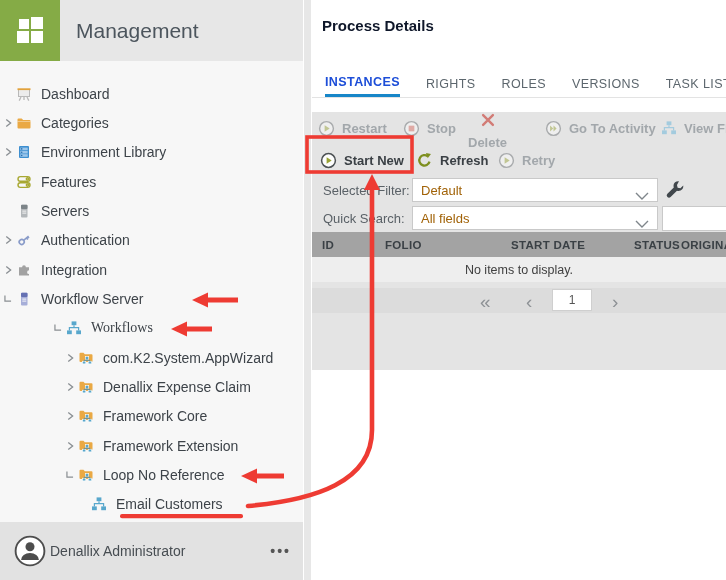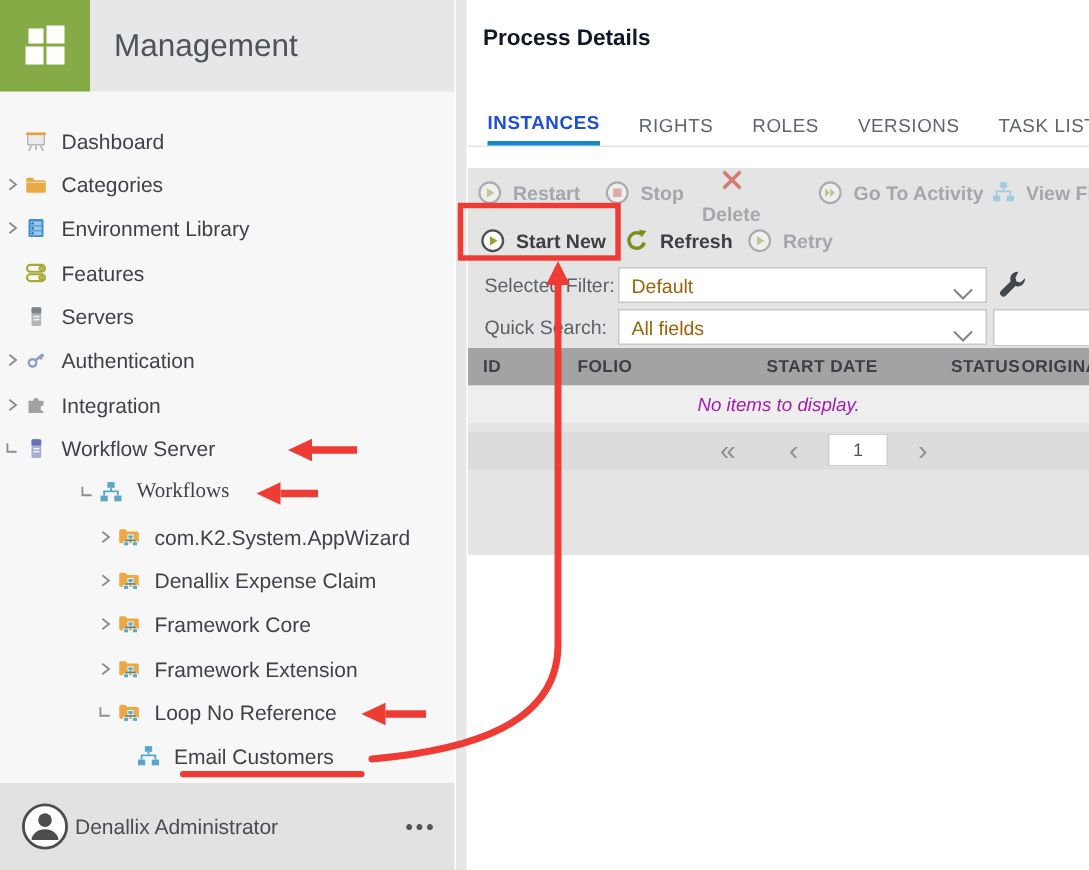--- a/index.html
+++ b/index.html
@@ -64,21 +64,21 @@
   .wrench-btn{position:absolute;left:352px;top:3px;width:22px;height:22px;cursor:pointer;}
   .qs-input{position:absolute;left:350px;top:2px;width:80px;height:25px;background:#fff;
             border:1px solid #c9c9c9;font-size:13px;padding:0 6px;font-family:"Liberation Sans",sans-serif;}
 
   .grid-head{position:absolute;left:0;top:120px;width:414px;height:25px;background:#a3a3a3;}
   .grid-head span{position:absolute;top:50%;transform:translateY(-50%);
                   font-size:11.5px;font-weight:bold;color:#3a4045;letter-spacing:.3px;white-space:nowrap;}
   .c-id{left:10px;} .c-folio{left:73px;} .c-start{left:199px;} .c-status{left:322px;} .c-orig{left:369px;}
   .grid-empty{position:absolute;left:0;top:145px;width:414px;height:25px;background:#eeeeee;
               display:flex;align-items:center;justify-content:center;
-              font-size:12.5px;font-style:italic;color:#a21caf;}
+              font-size:12.5px;color:#404040;}
   .pager{position:absolute;left:0;top:176px;width:414px;height:25px;background:#dcdcdc;}
   .pg{position:absolute;top:50%;transform:translateY(-50%);color:#8d9195;font-size:19px;cursor:pointer;line-height:1;}
   .pg-first{left:168px;} .pg-prev{left:214px;} .pg-next{left:300px;}
   .pg-box{position:absolute;left:240px;top:1px;width:40px;height:22px;background:#fff;border:1px solid #cfcfcf;
           display:flex;align-items:center;justify-content:center;font-size:12px;color:#555;}
 
   
   .annot{position:absolute;left:0;top:0;width:726px;height:580px;pointer-events:none;z-index:50;}
 </style>
 </head>

